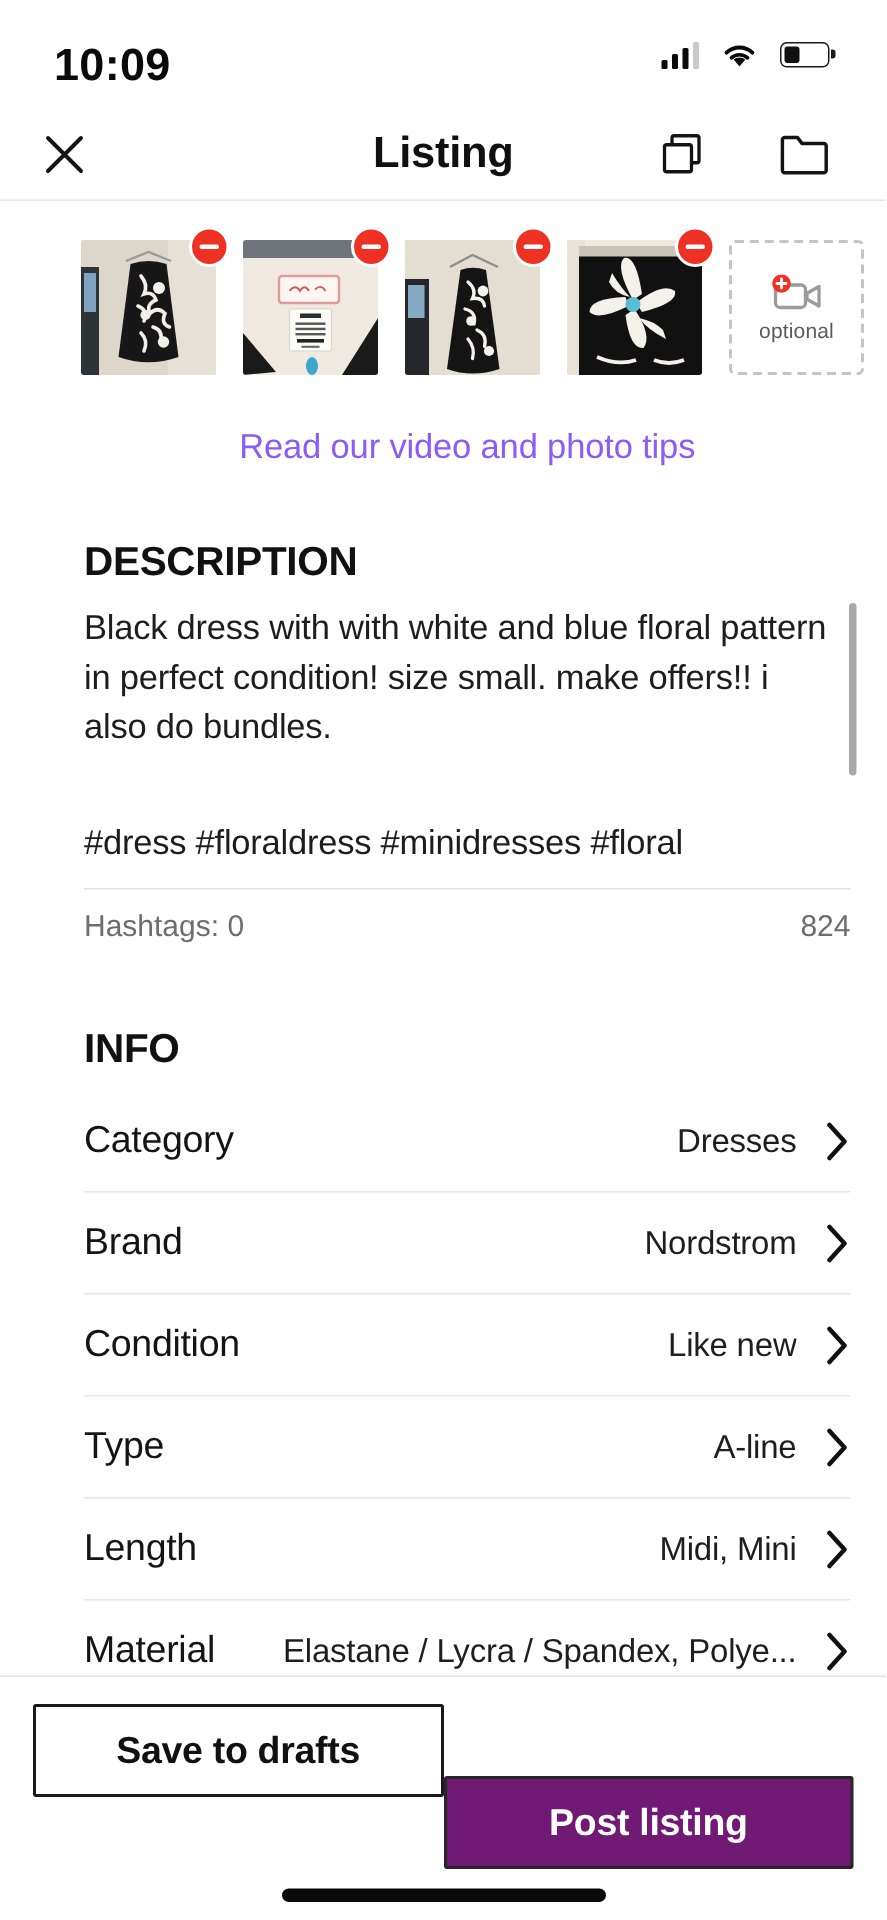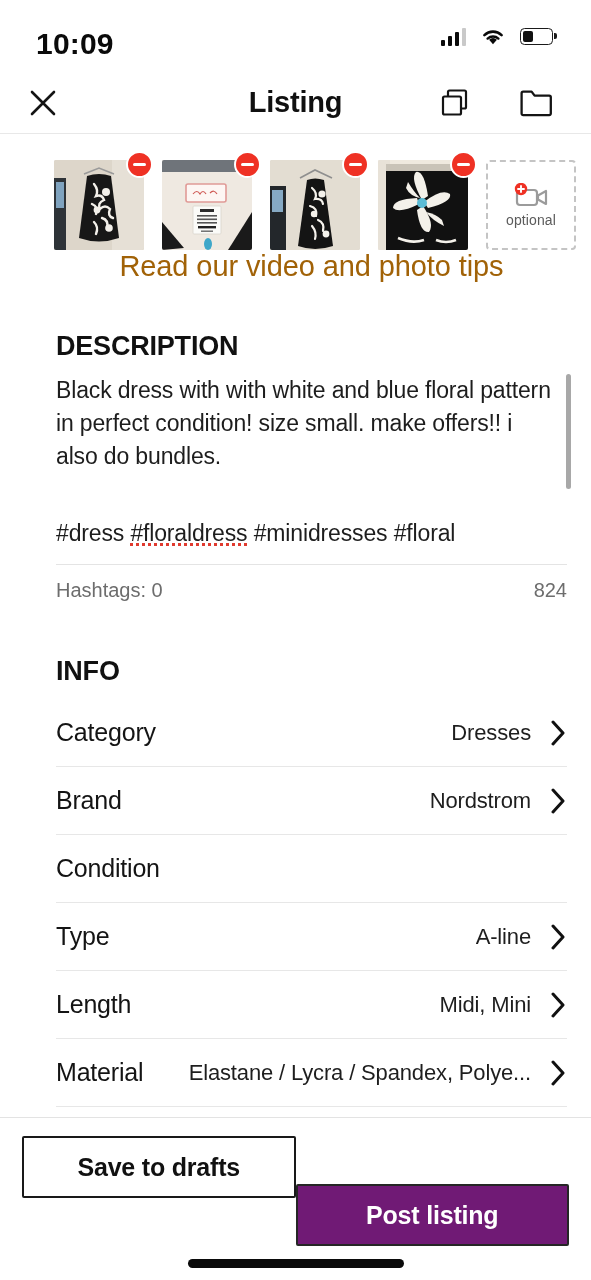--- a/index.html
+++ b/index.html
@@ -197,22 +197,23 @@
   }
   .video-icon-wrap { position: relative; width: 40px; height: 26px; }
   .video-optional-label {
     font-size: 14px;
     color: #5b5b5b;
     letter-spacing: 0.1px;
   }
 
   .tips-link {
     text-align: center;
-    color: #a16207;
-    font-size: 29px;
+    color: #8b5cf6;
+    font-size: 23px;
+    margin-top: 34px;
     margin-bottom: 4px;
     cursor: pointer;
     letter-spacing: -0.1px;
   }
 
   
   .section {
     padding: 0 24px;
   }
   .section-heading {
@@ -235,21 +236,20 @@
     letter-spacing: -0.15px;
   }
   .desc-hashtags {
     font-size: 23px;
     line-height: 33px;
     color: #1d1d1d;
     margin-top: 44px;
     letter-spacing: -0.15px;
   }
   .misspelled {
-    text-decoration: underline;
     text-decoration-style: dotted;
     text-decoration-color: #e03a2f;
     text-decoration-thickness: 2.5px;
     text-underline-offset: 2px;
   }
   .desc-scrollbar {
     position: absolute;
     top: 0;
     right: -4px;
     width: 5px;
@@ -552,20 +552,28 @@
             <span class="chev">
               <svg width="16" height="26" viewBox="0 0 16 26">
                   <path d="M3 2 L13 13 L3 24" stroke="#111" stroke-width="3" fill="none" stroke-linecap="round" stroke-linejoin="round"></path>
                 </svg>
             </span>
           </span>
         </div>
 
         <div class="info-row">
           <span class="info-label">Condition</span>
+          <span class="info-right">
+            <span class="info-value">Like new</span>
+            <span class="chev">
+              <svg width="16" height="26" viewBox="0 0 16 26">
+                  <path d="M3 2 L13 13 L3 24" stroke="#111" stroke-width="3" fill="none" stroke-linecap="round" stroke-linejoin="round"></path>
+                </svg>
+            </span>
+          </span>
         </div>
 
         <div class="info-row">
           <span class="info-label">Type</span>
           <span class="info-right">
             <span class="info-value">A-line</span>
             <span class="chev">
               <svg width="16" height="26" viewBox="0 0 16 26">
                   <path d="M3 2 L13 13 L3 24" stroke="#111" stroke-width="3" fill="none" stroke-linecap="round" stroke-linejoin="round"></path>
                 </svg>

